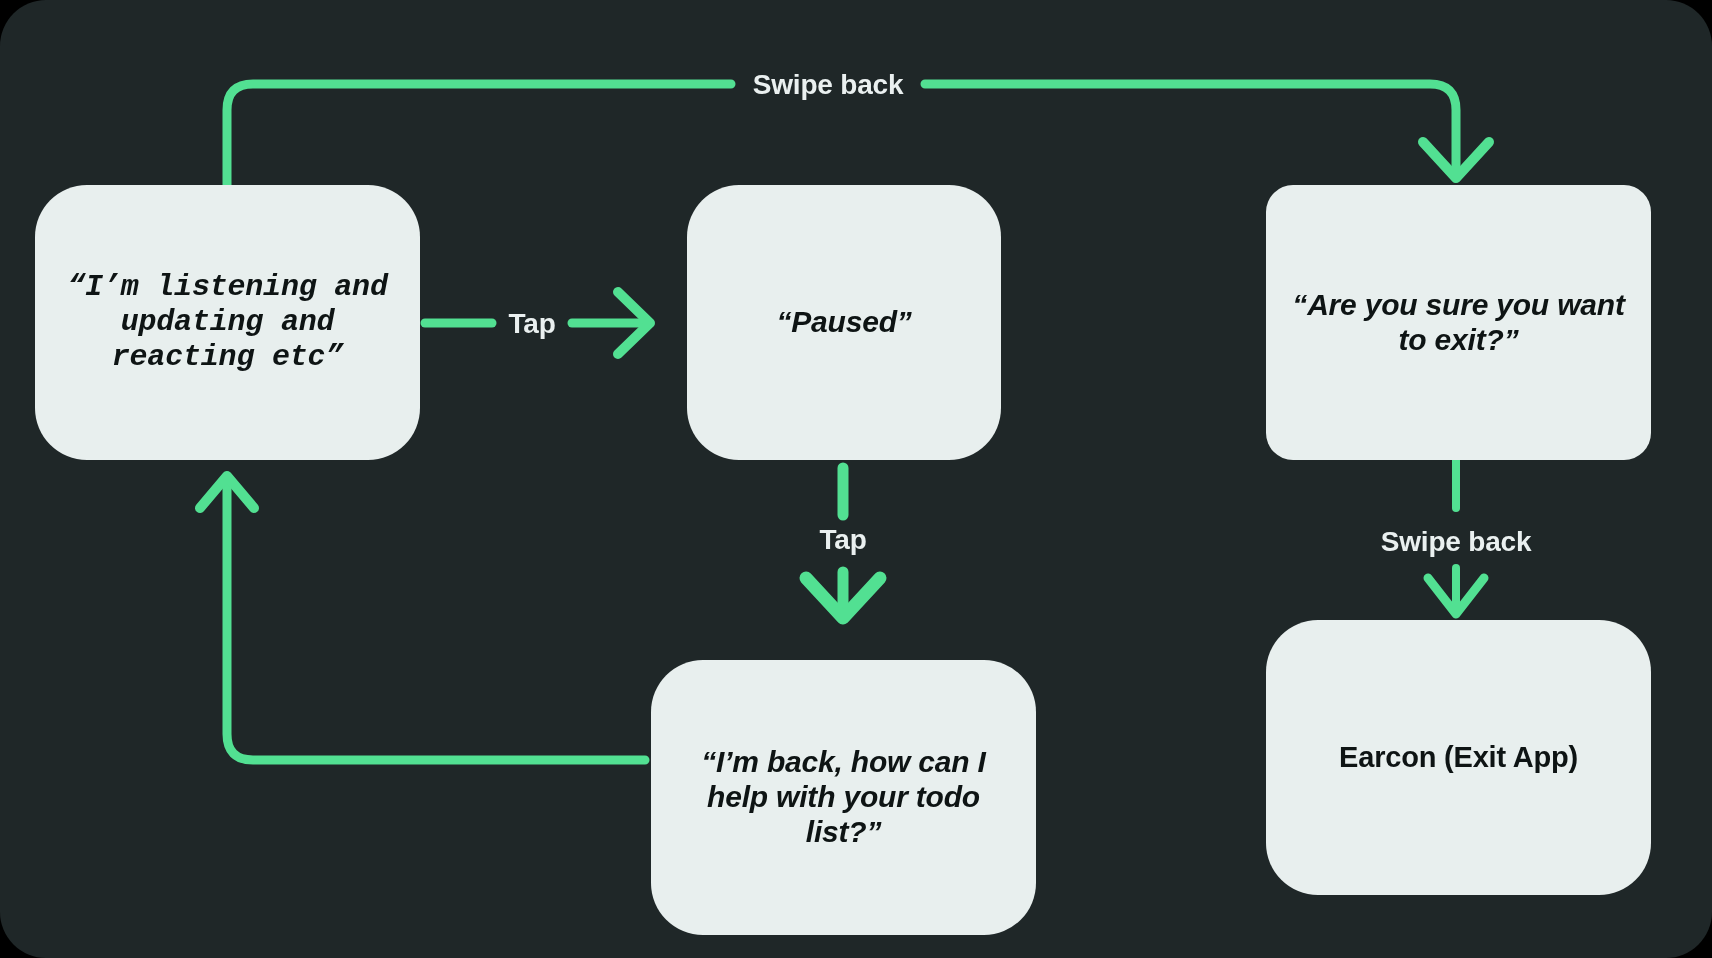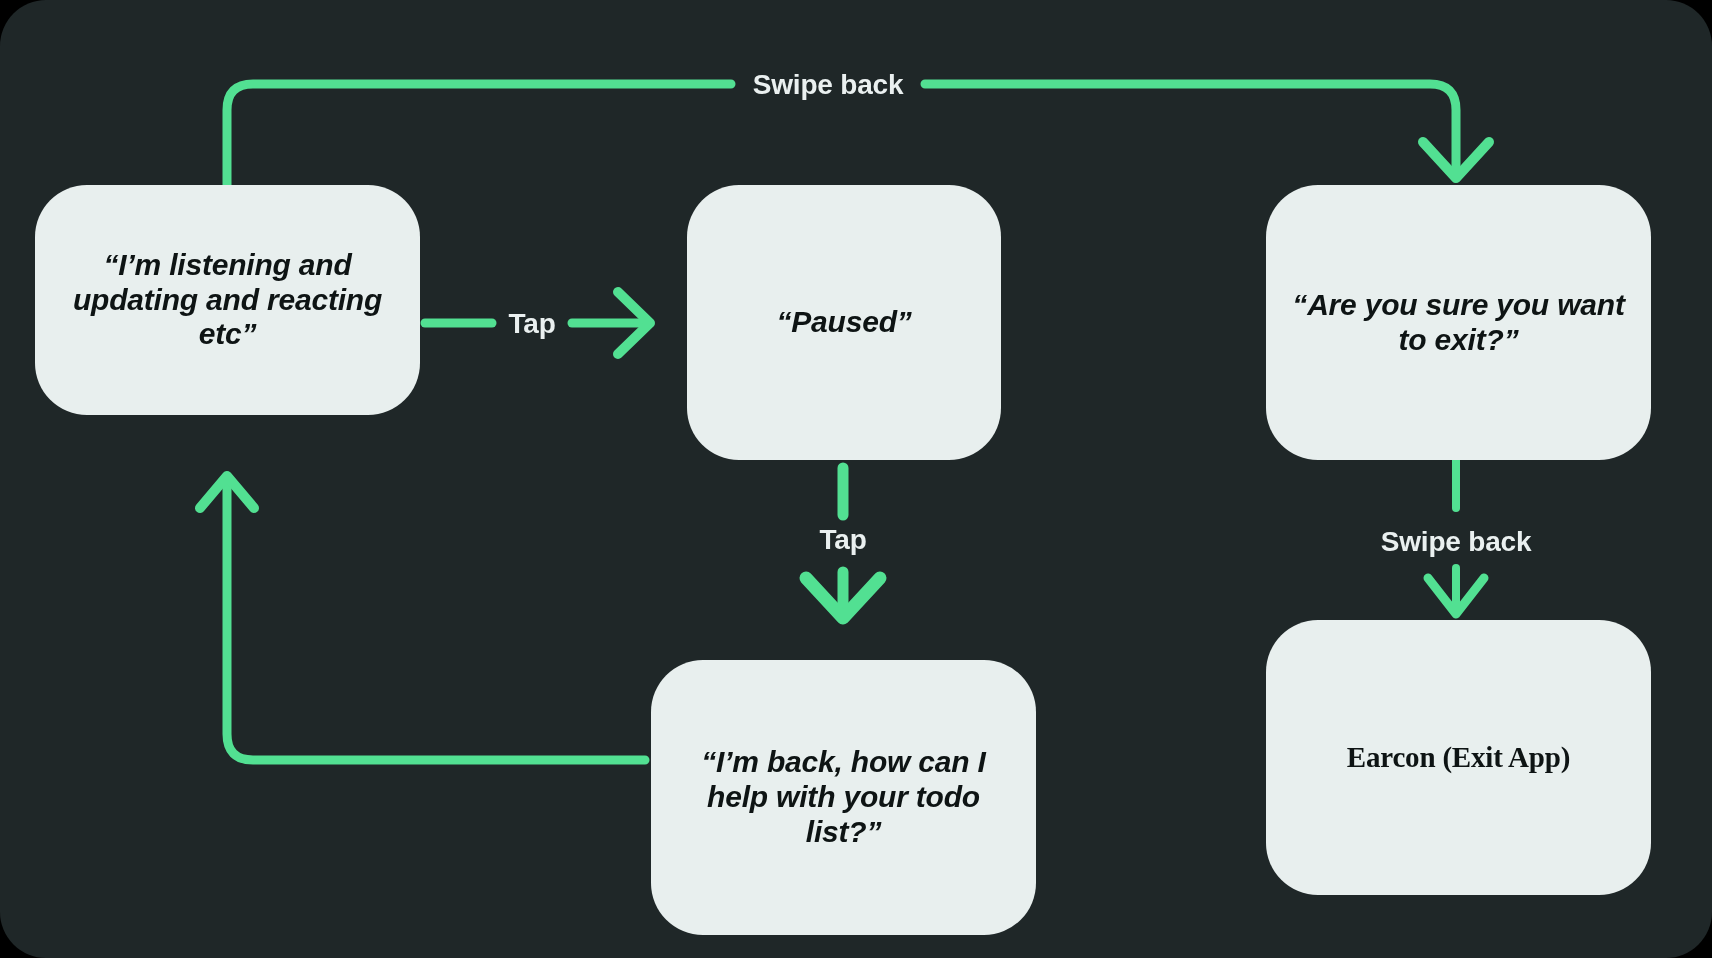--- a/index.html
+++ b/index.html
@@ -87,37 +87,37 @@
       <path d="M 806,578 L 843,618 L 880,578" fill="none" stroke="#52E092" stroke-width="13" stroke-linecap="round" stroke-linejoin="round"></path>
 
       <path d="M 1456,460 L 1456,508" fill="none" stroke="#52E092" stroke-width="8" stroke-linecap="round"></path>
       <path d="M 1456,568 L 1456,610" fill="none" stroke="#52E092" stroke-width="8" stroke-linecap="round"></path>
       <path d="M 1428,578 L 1456,614 L 1484,578" fill="none" stroke="#52E092" stroke-width="9" stroke-linecap="round" stroke-linejoin="round"></path>
 
       <path d="M 645,760 L 253,760 Q 227,760 227,734 L 227,480" fill="none" stroke="#52E092" stroke-width="9" stroke-linecap="round"></path>
       <path d="M 200,508 L 227,476 L 254,508" fill="none" stroke="#52E092" stroke-width="10" stroke-linecap="round" stroke-linejoin="round"></path>
     </svg>
 
-    <div class="node" style="left:35px; top:185px; width:385px; height:230px;">
+    <div class="node" style="left:35px; top:185px; width:385px; height:275px;font-family:Liberation Mono, monospace;">
       <div class="node-label">“I’m listening and updating and reacting etc”</div>
     </div>
 
     <div class="node" style="left:651px; top:185px; width:314px; height:275px;margin-left:36px;">
       <div class="node-label">“Paused”</div>
     </div>
 
-    <div class="node" style="left:1266px; top:185px; width:385px; height:275px;">
+    <div class="node" style="left:1266px; top:185px; width:385px; height:275px;border-radius:27px;">
       <div class="node-label">“Are you sure you want to exit?”</div>
     </div>
 
     <div class="node" style="left:651px; top:620px; width:385px; height:275px;margin-top:40px;">
       <div class="node-label">“I’m back, how can I help with your todo list?”</div>
     </div>
 
-    <div class="node" style="left:1266px; top:620px; width:385px; height:275px;font-family:Liberation Serif, serif;">
+    <div class="node" style="left:1266px; top:620px; width:385px; height:275px;">
       <div class="node-label upright">Earcon (Exit App)</div>
     </div>
 
     <div class="edge-label" style="left:828px; top:85px;">Swipe back</div>
 
     <div class="edge-label" style="left:532px; top:324px;">Tap</div>
 
     <div class="edge-label" style="left:843px; top:540px;">Tap</div>
 
     <div class="edge-label" style="left:1456px; top:542px;">Swipe back</div>

